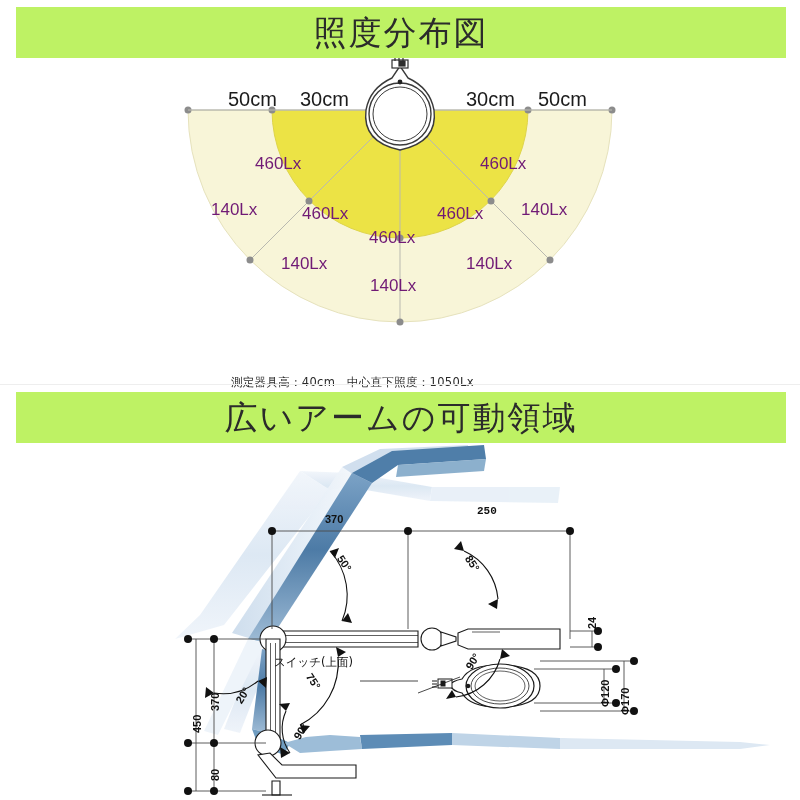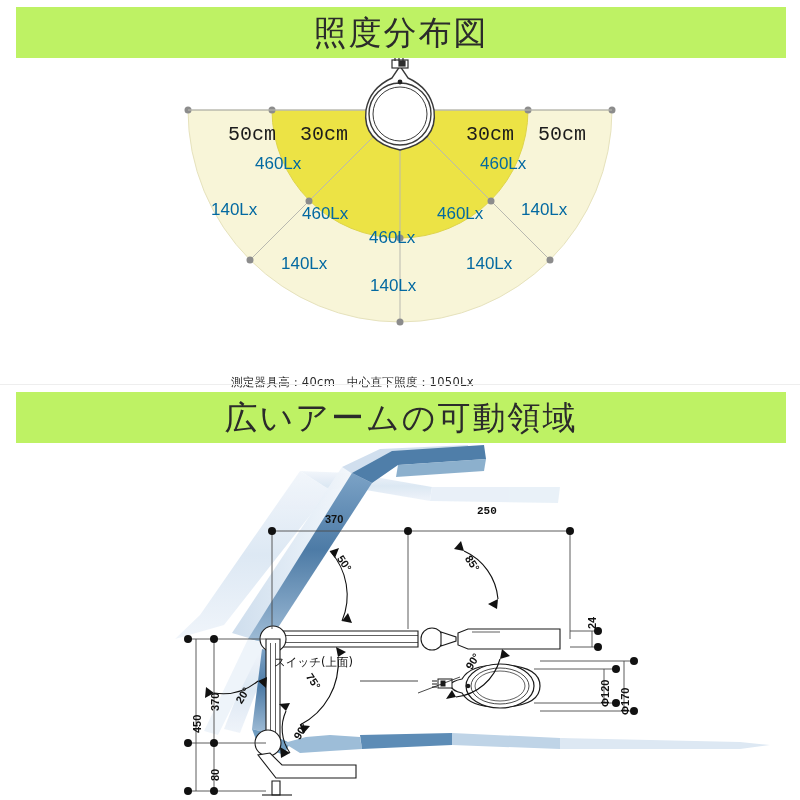--- a/index.html
+++ b/index.html
@@ -59,27 +59,26 @@
     width: 800px;
     height: 326px;
   }
   #illum-svg { position: absolute; left: 0; top: 0; }
 
   .dim-label {
     position: absolute;
     font-size: 20px;
     color: #1c1c1c;
     white-space: nowrap;
-    font-family: Liberation Mono, monospace;
-    margin-top: 35px;
+    font-family: Liberation Sans, sans-serif;
   }
   .lx-label {
     position: absolute;
     font-size: 17px;
-    color: #0369a1;
+    color: #701a75;
     white-space: nowrap;
     font-family: "Liberation Sans", sans-serif;
   }
 
   
   #illum-caption {
     position: absolute;
     left: 231px;
     top: 316px;
     font-size: 11.5px;

